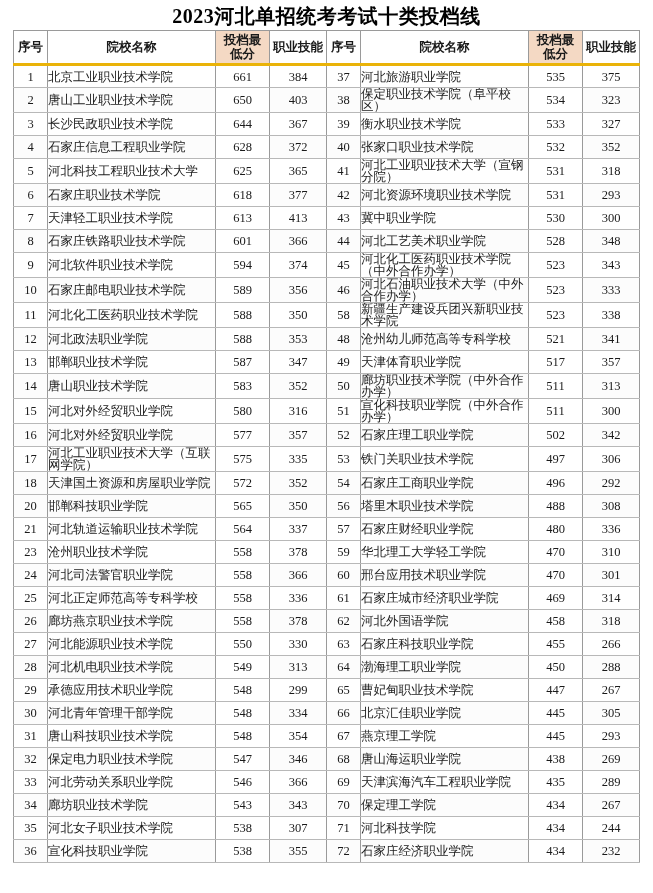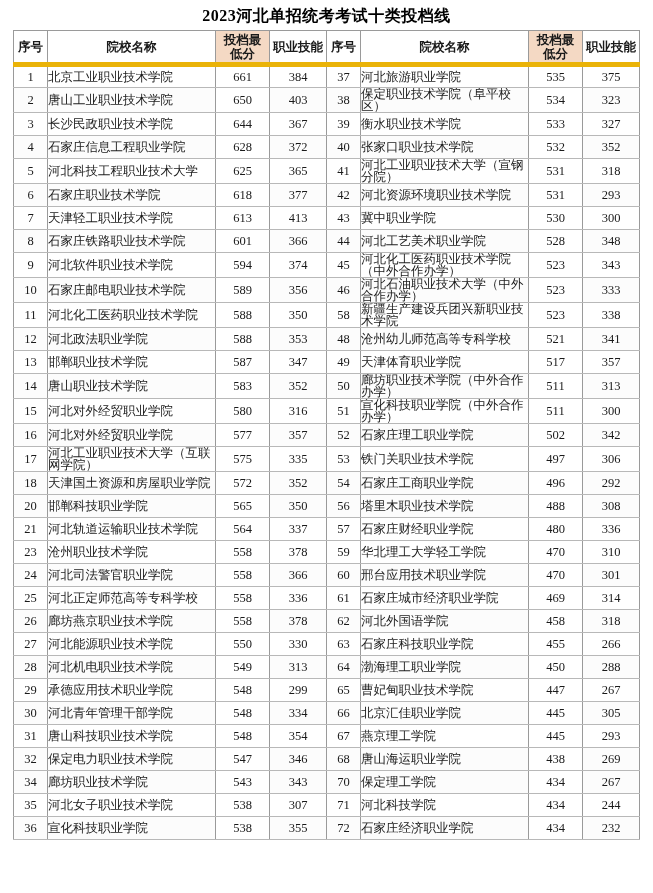--- a/index.html
+++ b/index.html
@@ -17,21 +17,21 @@
     position: relative;
     width: 653px;
     height: 893px;
     background: #ffffff;
     box-sizing: border-box;
   }
   #title {
     text-align: center;
     font-family: "Liberation Serif", "DejaVu Serif", serif;
     font-weight: bold;
-    font-size: 16px;
+    font-size: 20px;
     line-height: 28px;
     color: #000000;
     letter-spacing: 0.5px;
     padding-top: 2px;
     height: 28px;
     white-space: nowrap;
   }
   #table-wrap {
     margin: 0 13px 0 13px;
     width: 627px;
@@ -56,21 +56,21 @@
     color: #1a1a1a;
     background: #ffffff;
   }
   table.dt thead th {
     height: 34px;
     font-family: "Liberation Sans", "DejaVu Sans", sans-serif;
     font-weight: bold;
     font-size: 12.5px;
     line-height: 14px;
     vertical-align: middle;
-    border-bottom: 5px solid #eab308;
+    border-bottom: 3px solid #eab308;
     background: #ffffff;
   }
   
   col.c-seq   { width: 34px; }
   col.c-name  { width: 168px; }
   col.c-score { width: 54px; }
   col.c-skill { width: 57px; }
 
   .h-seq {
     color: #e01b1b;
@@ -450,20 +450,30 @@
           <tr class="alt">
             <td class="cell-seq">32</td>
             <td class="cell-name">保定电力职业技术学院</td>
             <td class="cell-score">547</td>
             <td class="cell-skill mid-split">346</td>
             <td class="cell-seq">68</td>
             <td class="cell-name">唐山海运职业学院</td>
             <td class="cell-score">438</td>
             <td class="cell-skill">269</td>
           </tr>
+          <tr>
+            <td class="cell-seq">33</td>
+            <td class="cell-name">河北劳动关系职业学院</td>
+            <td class="cell-score">546</td>
+            <td class="cell-skill mid-split">366</td>
+            <td class="cell-seq">69</td>
+            <td class="cell-name">天津滨海汽车工程职业学院</td>
+            <td class="cell-score">435</td>
+            <td class="cell-skill">289</td>
+          </tr>
           <tr class="alt">
             <td class="cell-seq">34</td>
             <td class="cell-name">廊坊职业技术学院</td>
             <td class="cell-score">543</td>
             <td class="cell-skill mid-split">343</td>
             <td class="cell-seq">70</td>
             <td class="cell-name">保定理工学院</td>
             <td class="cell-score">434</td>
             <td class="cell-skill">267</td>
           </tr>

